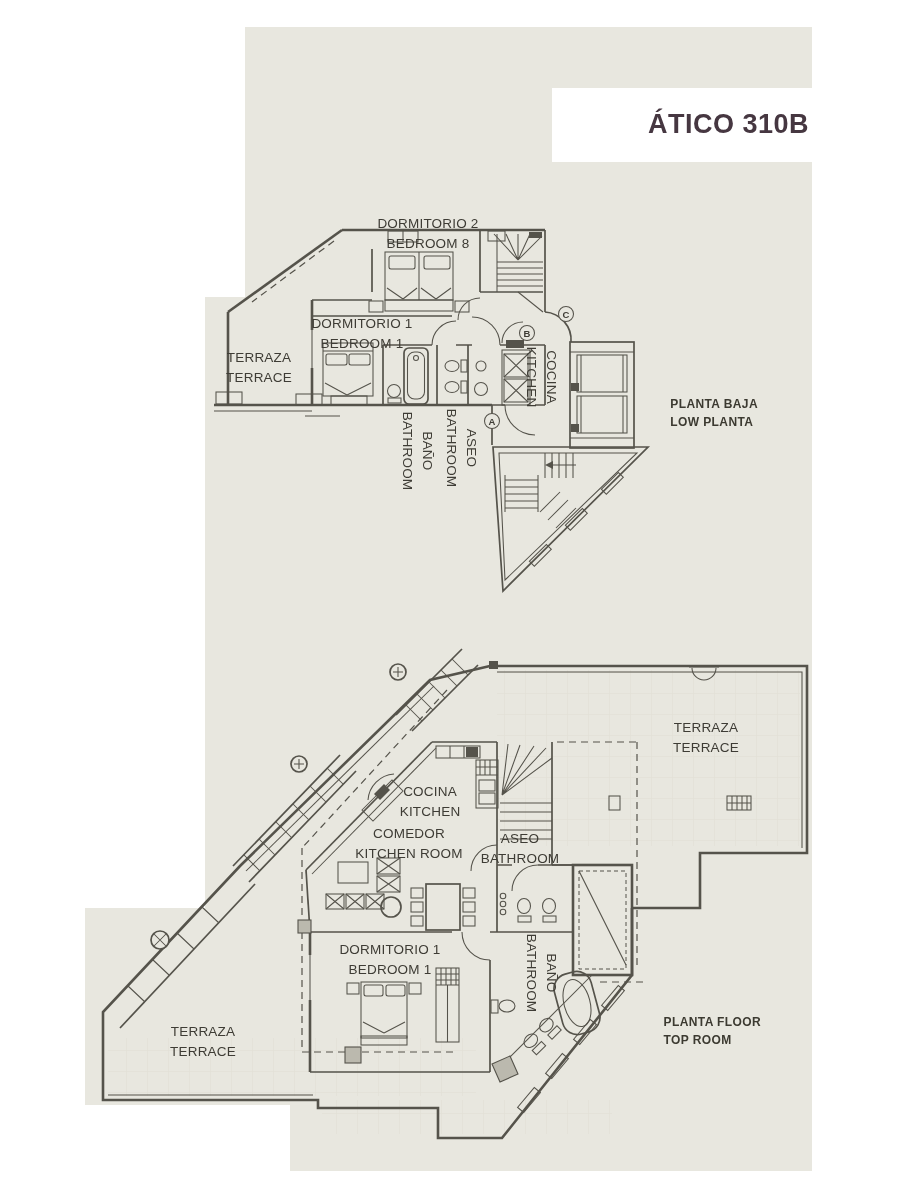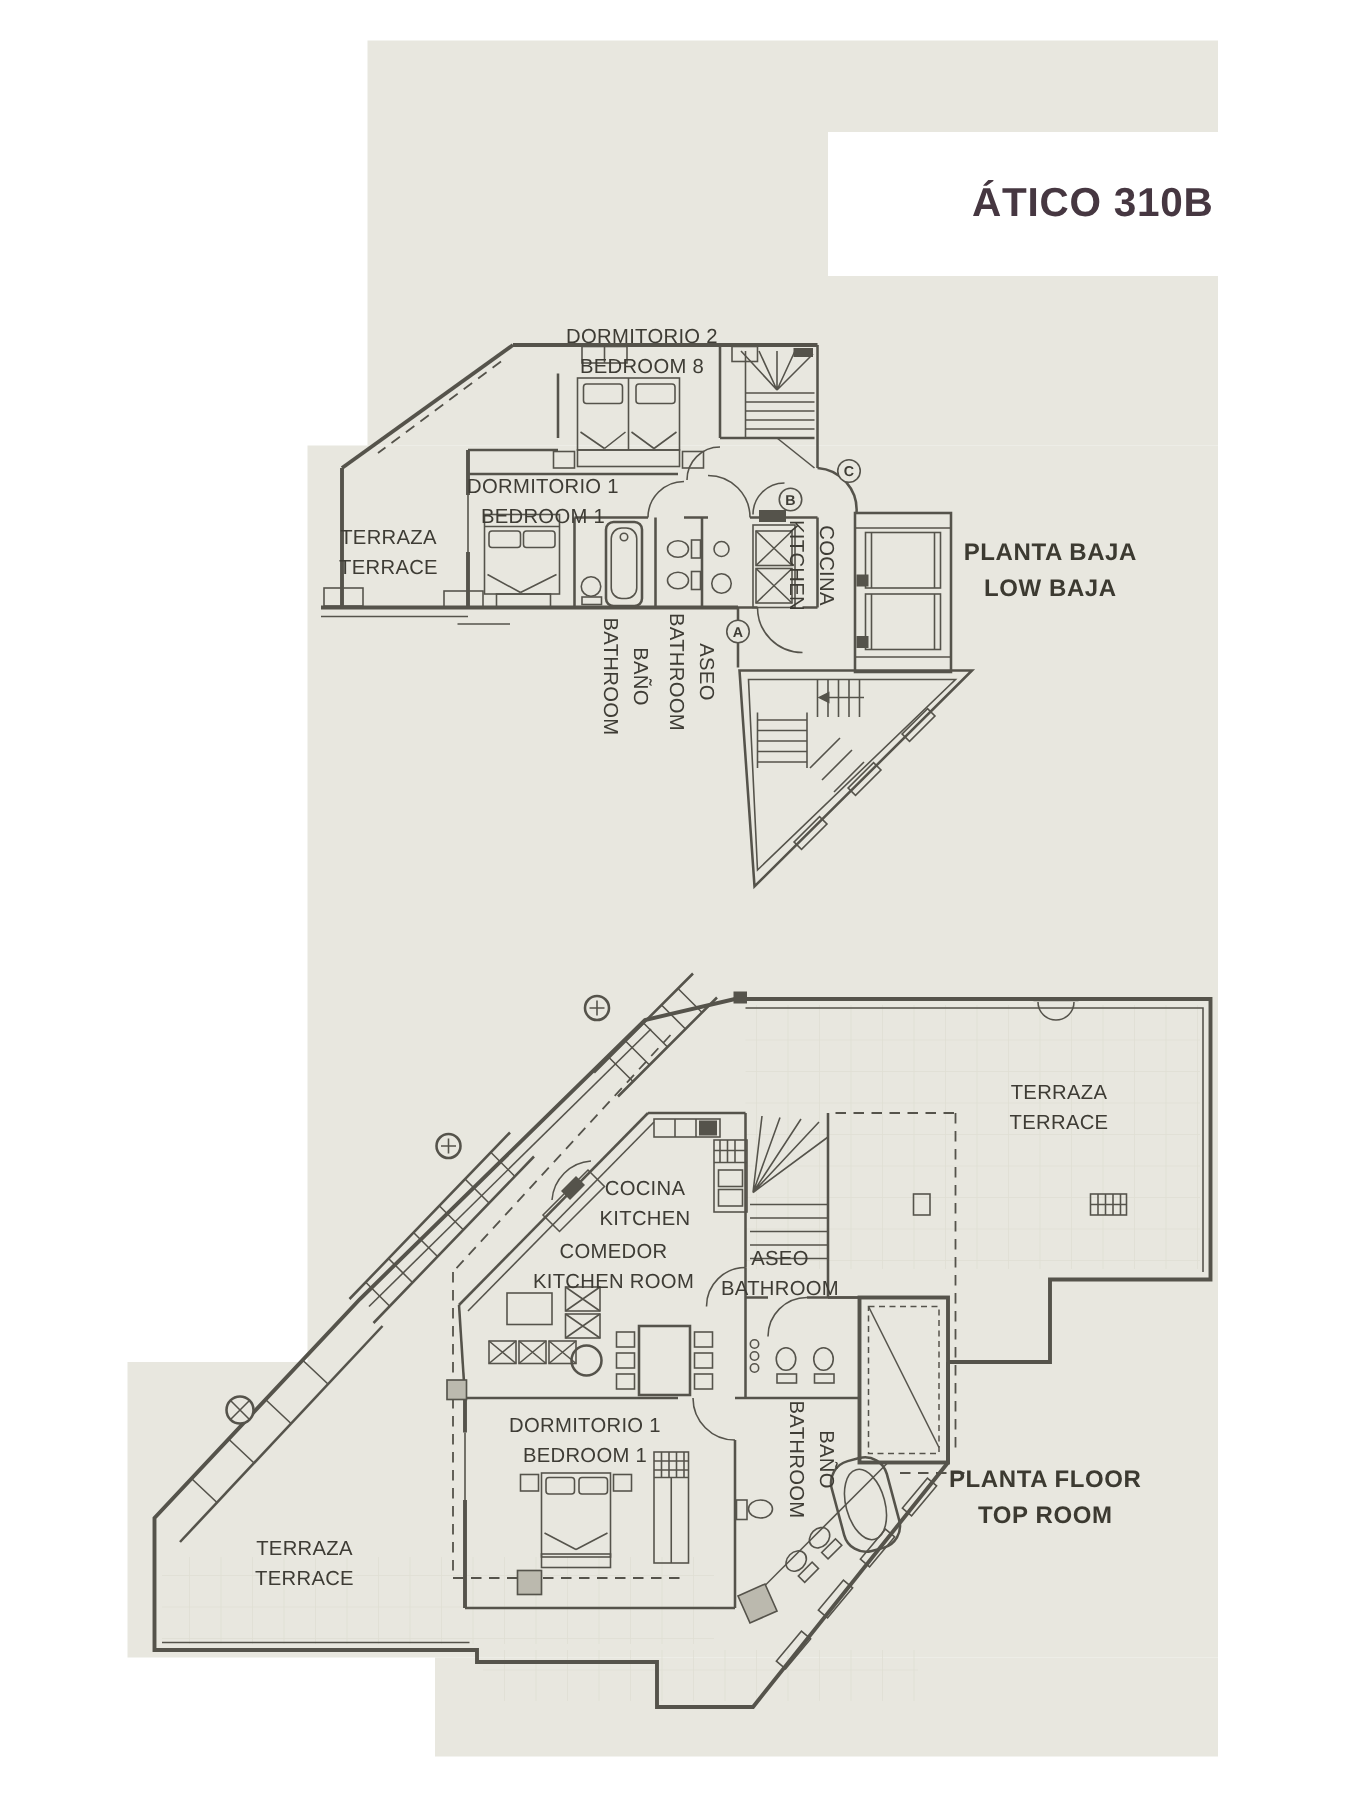--- a/index.html
+++ b/index.html
@@ -2,34 +2,34 @@
 <html><head>
 <meta charset="utf-8">
 <style>
   html,body{margin:0;padding:0;}
   body{
     width:900px;height:1200px;position:relative;background:#ffffff;
     font-family:"Liberation Sans",sans-serif;overflow:hidden;
   }
   .bg{position:absolute;background:#e8e7df;}
   .titlebox{
-    position:absolute;left:552px;top:88px;width:260px;height:96px;background:#ffffff;
+    position:absolute;left:552px;top:88px;width:260px;height:74px;background:#ffffff;
     display:flex;flex-direction:column;justify-content:center;align-items:flex-end;
     padding-right:3px;box-sizing:border-box;
   }
   .t1{font-size:27px;font-weight:700;color:#463741;letter-spacing:.5px;line-height:1.3;white-space:nowrap;}
   .t2{font-size:27px;font-weight:700;font-style:italic;color:#232122;line-height:1.3;white-space:nowrap;}
   .lbl{
     position:absolute;transform:translate(-50%,-50%);text-align:center;
     font-size:13.5px;line-height:1.45;color:#3e3c35;letter-spacing:.2px;white-space:nowrap;
   }
   .lbl.rot{transform:translate(-50%,-50%) rotate(90deg);}
   .plan-name{
-    position:absolute;transform:translate(-100%,-50%);text-align:center;
-    font-size:16px;font-weight:700;color:#3c3a31;letter-spacing:.4px;line-height:1.5;white-space:nowrap;
+    position:absolute;transform:translate(-100%,-50%);text-align:left;
+    font-size:12px;font-weight:700;color:#3c3a31;letter-spacing:.4px;line-height:1.5;white-space:nowrap;margin-top:32px;
   }
   svg{position:absolute;left:0;top:0;}
   svg .ln{stroke:#55534b;fill:none;stroke-linecap:butt;stroke-linejoin:miter;}
   .s3{stroke-width:2.6;}
   .s2{stroke-width:1.7;}
   .s1{stroke-width:1.05;}
   .sd{stroke-width:1.2;stroke-dasharray:7 5;}
   .sdd{stroke-width:1;stroke-dasharray:4 3;}
   .f{fill:#55534b;stroke:none;}
   .fg{fill:#bbb9ae;stroke:#55534b;stroke-width:1.1;}
@@ -350,21 +350,21 @@
 <div class="lbl rot" style="left:417px;top:451px;">
   <span>BAÑO</span><br>
   <span>BATHROOM</span>
 </div>
 <div class="lbl rot" style="left:461px;top:448px;">
   <span>ASEO</span><br>
   <span>BATHROOM</span>
 </div>
 <div class="plan-name" style="left:758px;top:381px;">
   <span>PLANTA BAJA</span><br>
-  <span>LOW BAJA</span>
+  <span>LOW PLANTA</span>
 </div>
 
 <div class="lbl" style="left:706px;top:738px;">
   <span>TERRAZA</span><br>
   <span>TERRACE</span>
 </div>
 <div class="lbl" style="left:430px;top:802px;">
   <span>COCINA</span><br>
   <span>KITCHEN</span>
 </div>

